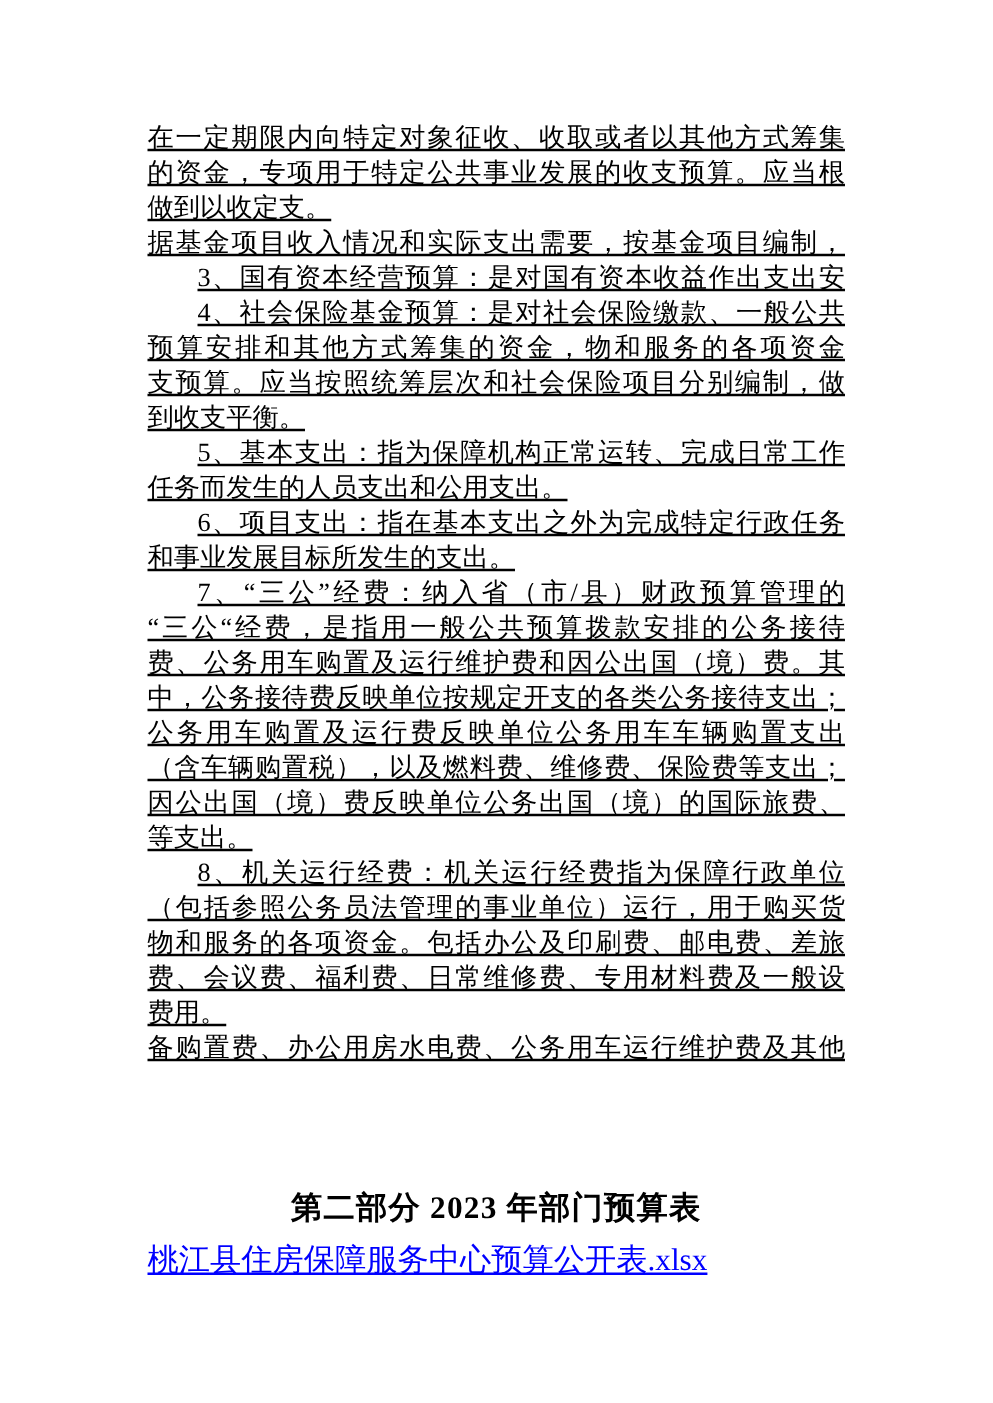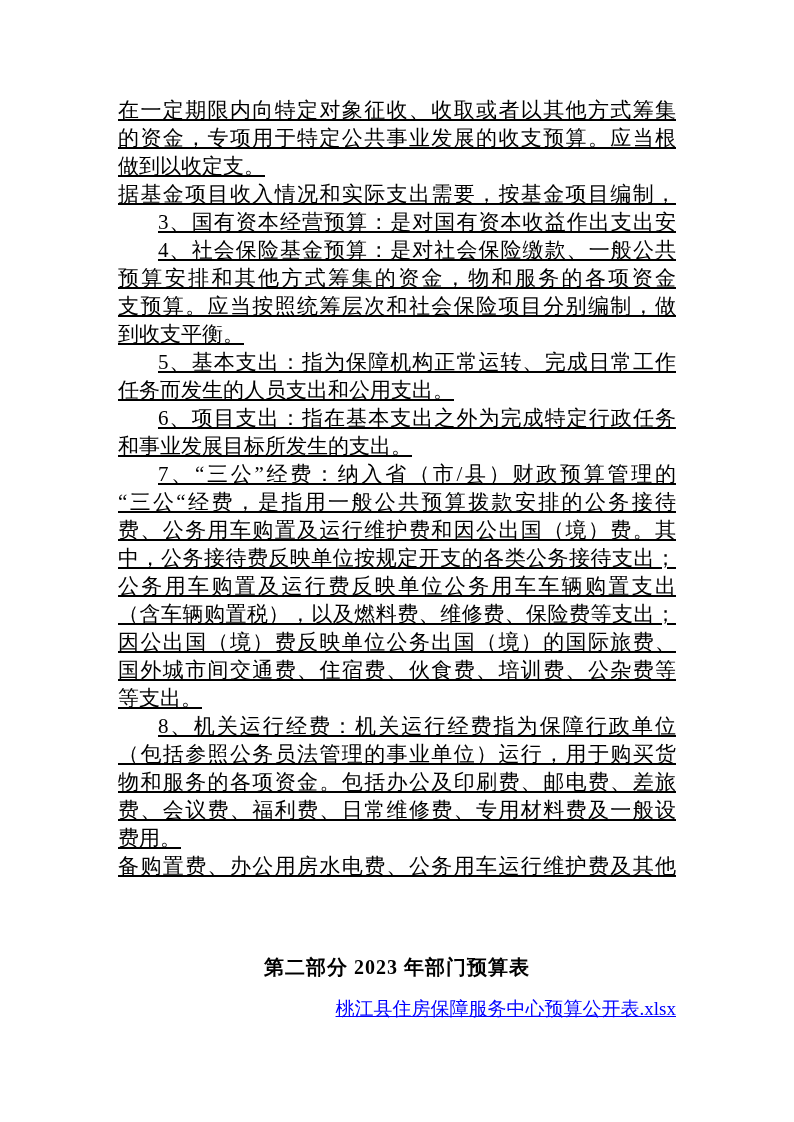--- a/index.html
+++ b/index.html
@@ -39,32 +39,32 @@
   }
   .line.indent {
     text-indent: 40px;
   }
   .section-heading {
     position: absolute;
     left: 118px;
     top: 946px;
     width: 558px;
     text-align: center;
-    font-size: 20px;
+    font-size: 25px;
     font-weight: bold;
     line-height: 42px;
     letter-spacing: 1px;
   }
   .link-row {
     position: absolute;
     left: 118px;
     top: 990px;
     width: 558px;
-    text-align: right;
-    font-size: 19px;
+    text-align: left;
+    font-size: 25px;
     line-height: 38px;
   }
   .attachment {
     color: #0000ff;
     text-decoration: underline;
     cursor: pointer;
   }
 </style>
 </head>
 <body>
@@ -84,21 +84,20 @@
       <div class="line last">任务而发生的人员支出和公用支出。</div>
       <div class="line indent">6、项目支出：指在基本支出之外为完成特定行政任务</div>
       <div class="line last">和事业发展目标所发生的支出。</div>
       <div class="line indent">7、“三公”经费：纳入省（市/县）财政预算管理的</div>
       <div class="line">“三公“经费，是指用一般公共预算拨款安排的公务接待</div>
       <div class="line">费、公务用车购置及运行维护费和因公出国（境）费。其</div>
       <div class="line">中，公务接待费反映单位按规定开支的各类公务接待支出；</div>
       <div class="line">公务用车购置及运行费反映单位公务用车车辆购置支出</div>
       <div class="line">（含车辆购置税），以及燃料费、维修费、保险费等支出；</div>
       <div class="line">因公出国（境）费反映单位公务出国（境）的国际旅费、</div>
-      <div class="line">国外城市间交通费、住宿费、伙食费、培训费、公杂费等</div>
       <div class="line last">等支出。</div>
       <div class="line indent">8、机关运行经费：机关运行经费指为保障行政单位</div>
       <div class="line">（包括参照公务员法管理的事业单位）运行，用于购买货</div>
       <div class="line">物和服务的各项资金。包括办公及印刷费、邮电费、差旅</div>
       <div class="line">费、会议费、福利费、日常维修费、专用材料费及一般设</div>
       <div class="line last">费用。</div>
       <div class="line">备购置费、办公用房水电费、公务用车运行维护费及其他</div>
     </div>
   <div class="section-heading">第二部分 2023 年部门预算表</div>
   <div class="link-row">

